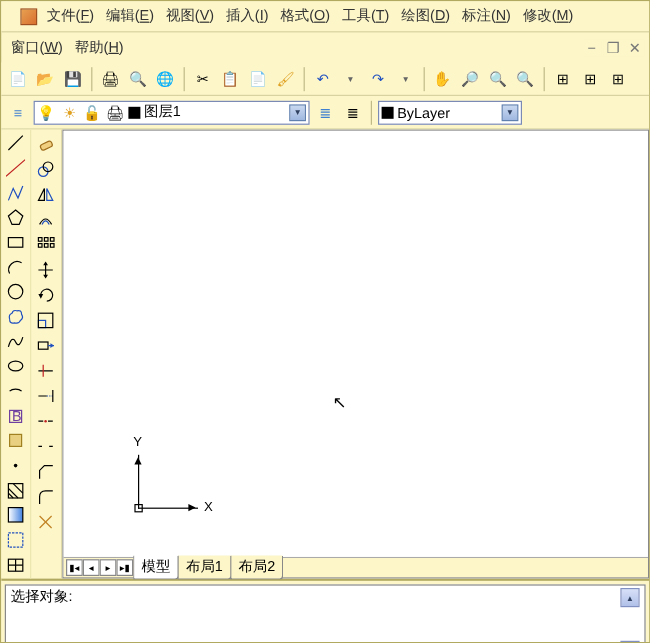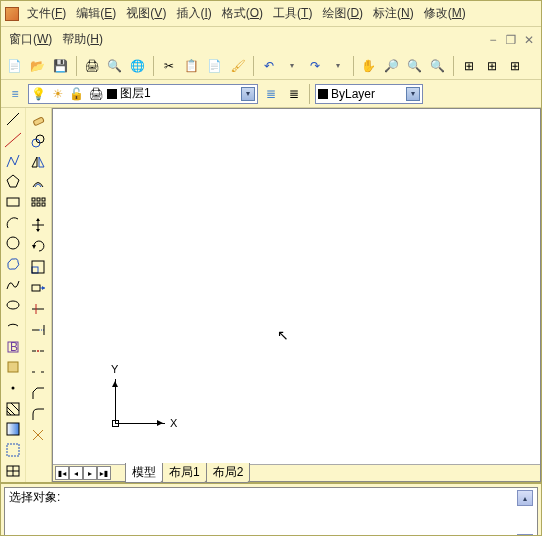--- a/index.html
+++ b/index.html
@@ -1,49 +1,49 @@
 <!DOCTYPE html>
 <html><head>
 <meta charset="utf-8">
 <style>
 *{margin:0;padding:0;box-sizing:border-box;font-family:"SimSun","Microsoft YaHei",sans-serif;font-size:12px}
 body{width:542px;height:536px;background:#fcf6c9;border:1px solid #b0a95f;overflow:hidden}
-.menu-bar{display:flex;flex-wrap:wrap;padding:2px 4px;background:#fcf6c9;border-bottom:1px solid #d8d2a0;align-items:center;gap:2px}
+.menu-bar{display:flex;flex-wrap:wrap;padding:2px 16px;background:#fcf6c9;border-bottom:1px solid #d8d2a0;align-items:center;gap:2px}
 .menu-icon{width:14px;height:14px;background:linear-gradient(135deg,#e8a050,#d87030);border:1px solid #a05020;margin-right:2px}
 .menu-item{padding:2px 4px;color:#333;cursor:default}
 .menu-item u{text-decoration:underline;color:#333}
 .win-ctrl{display:flex;gap:2px;margin-left:auto}
 .win-btn{width:16px;height:14px;display:flex;align-items:center;justify-content:center;color:#777;background:#fcf6c9;border:none}
 .menu-row2{display:flex;padding:2px 4px;gap:2px;align-items:center}
 .toolbar-main{display:flex;padding:2px 4px;gap:3px;background:#fcf6c9;border-bottom:1px solid #d8d2a0;align-items:center;height:28px}
 .tb-sep{width:1px;height:20px;background:#c0ba88;margin:0 2px}
 .tb-btn{width:20px;height:20px;display:flex;align-items:center;justify-content:center;position:relative}
 .layer-bar{display:flex;padding:2px 4px;gap:3px;background:#fcf6c9;border-bottom:1px solid #d8d2a0;align-items:center;height:28px}
 .layer-select{display:flex;align-items:center;background:#fff;border:1px solid #7a8ab5;height:20px;padding:0 2px;gap:3px}
 .layer-select.wide{width:230px}
-.layer-select.narrow{width:108px}
+.layer-select.narrow{width:120px}
 .dd-arrow{margin-left:auto;width:14px;height:14px;background:linear-gradient(#c8d8f0,#a0b8e0);border:1px solid #6080b0;display:flex;align-items:center;justify-content:center;font-size:8px;color:#304060}
 .work-area{display:flex;height:374px}
 .left-toolbars{display:flex;background:#fcf6c9;border-right:1px solid #d8d2a0}
 .tool-col{display:flex;flex-direction:column;gap:2px;padding:2px;width:25px}
 .tool-col:first-child{border-right:1px solid #ece6b0}
 .tool-btn{width:20px;height:19px;display:flex;align-items:center;justify-content:center}
 .canvas-area{flex:1;display:flex;flex-direction:column;background:#fff;border:1px solid #888;position:relative}
 .canvas{flex:1;background:#fff;position:relative}
 .axis-y{position:absolute;left:62px;bottom:40px;width:1px;height:45px;background:#000}
 .axis-y::before{content:"";position:absolute;top:-1px;left:-3px;border:3px solid transparent;border-bottom:6px solid #000}
 .axis-x{position:absolute;left:62px;bottom:40px;width:50px;height:1px;background:#000}
 .axis-x::after{content:"";position:absolute;right:-1px;top:-3px;border:3px solid transparent;border-left:6px solid #000}
 .axis-origin{position:absolute;left:59px;bottom:37px;width:7px;height:7px;border:1px solid #000}
 .label-y{position:absolute;left:58px;bottom:89px;font-size:11px}
 .label-x{position:absolute;left:117px;bottom:35px;font-size:11px}
 .cursor{position:absolute;left:224px;top:218px;font-size:14px;pointer-events:none}
 .tab-nav{display:flex;align-items:center;background:#fcf6c9;border-top:1px solid #aaa;height:17px;padding-left:2px}
 .nav-btn{width:14px;height:14px;border:1px solid #888;background:#fff;display:flex;align-items:center;justify-content:center;font-size:8px;margin-right:0}
-.tabs{display:flex;margin-left:14px}
+.tabs{display:flex;margin-left:0}
 .tab{padding:1px 6px;background:#fcf6c9;border:1px solid #888;border-top:none;border-radius:0 0 3px 0;margin-right:-1px;position:relative}
 .tab.active{background:#fff;font-weight:normal}
 .command-area{border-top:2px solid #b0a95f;padding:3px;background:#fcf6c9;height:74px}
 .cmd-box{background:#fff;border:1px solid #888;height:66px;padding:2px 4px;position:relative;display:flex}
 .cmd-text{flex:1;line-height:15px}
 .cmd-scroll{width:16px;display:flex;flex-direction:column}
 .scroll-btn{width:16px;height:16px;background:linear-gradient(#d8e0f8,#b0c0e8);border:1px solid #8090c0;display:flex;align-items:center;justify-content:center;font-size:8px;color:#304060}
 .scroll-btn.bottom{margin-top:auto}
 
 .ico{width:16px;height:16px;display:flex;align-items:center;justify-content:center;font-size:12px}

